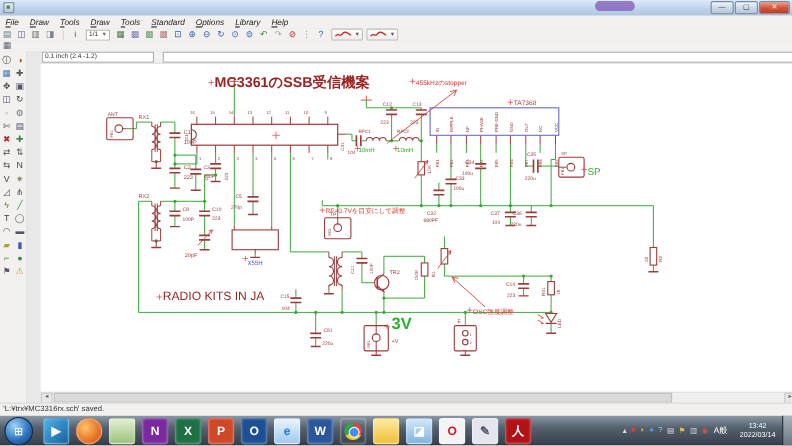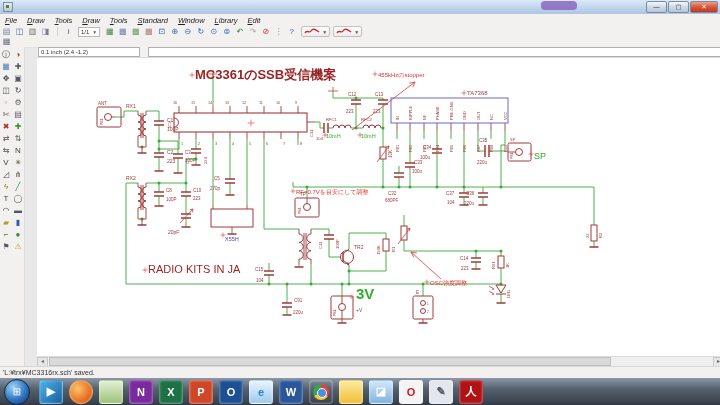--- a/index.html
+++ b/index.html
@@ -75,23 +75,23 @@
   </div>
 </div>
 
 <div class="menubar" id="menubar">
     <span class="menu-item">File</span>
     <span class="menu-item">Draw</span>
     <span class="menu-item">Tools</span>
     <span class="menu-item">Draw</span>
     <span class="menu-item">Tools</span>
     <span class="menu-item">Standard</span>
-    <span class="menu-item">Window</span>
+    <span class="menu-item">Options</span>
     <span class="menu-item">Library</span>
-    <span class="menu-item">Edit</span>
+    <span class="menu-item">Help</span>
   </div>
 
 <div class="toolbar1" id="toolbar1">
     <span class="tb-icon" style="color: rgb(106, 122, 144);">▤</span>
     <span class="tb-icon" style="color: rgb(85, 103, 138);">◫</span>
     <span class="tb-icon" style="color: rgb(112, 112, 112);">▥</span>
     <span class="tb-icon" style="color: rgb(122, 128, 144);">◨</span>
     <span class="tb-sep"></span>
     <span class="tb-icon" style="color: rgb(42, 95, 176);">i</span>
     <span class="zoom-dd">
@@ -433,13 +433,32 @@
       <div class="tb-app" style="background: rgb(244, 244, 244);">
         <span style="color: rgb(208, 26, 34);">O</span>
       </div>
       <div class="tb-app" style="background: rgb(228, 230, 238);">
         <span style="color: rgb(85, 85, 102);">✎</span>
       </div>
       <div class="tb-app" style="background: rgb(176, 18, 22);">
         <span>人</span>
       </div>
     </div>
+  <div class="tray">
+    <span id="tray-icons" style="display:flex;align-items:center;">
+        <span class="tray-icon" style="color: rgb(221, 228, 234);">▴</span>
+        <span class="tray-icon" style="color: rgb(208, 64, 64);">■</span>
+        <span class="tray-icon" style="color: rgb(232, 182, 58);">◗</span>
+        <span class="tray-icon" style="color: rgb(74, 160, 216);">●</span>
+        <span class="tray-icon" style="color: rgb(158, 206, 240);">?</span>
+        <span class="tray-icon" style="color: rgb(216, 221, 226);">▤</span>
+        <span class="tray-icon" style="color: rgb(224, 192, 64);">⚑</span>
+        <span class="tray-icon" style="color: rgb(200, 208, 216);">▥</span>
+        <span class="tray-icon" style="color: rgb(208, 80, 80);">◉</span>
+      </span>
+    <span class="ime">A般</span>
+    <div class="clock">
+      <div>13:42</div>
+      <div>2022/03/14</div>
+    </div>
+    <div class="show-desktop"></div>
+  </div>
 </div>
 
 </body></html>

